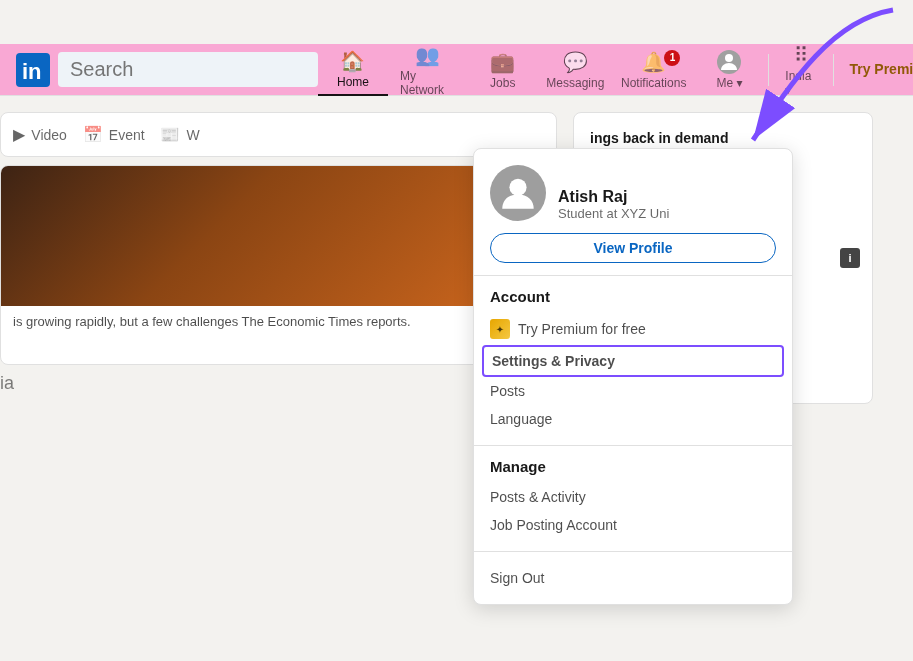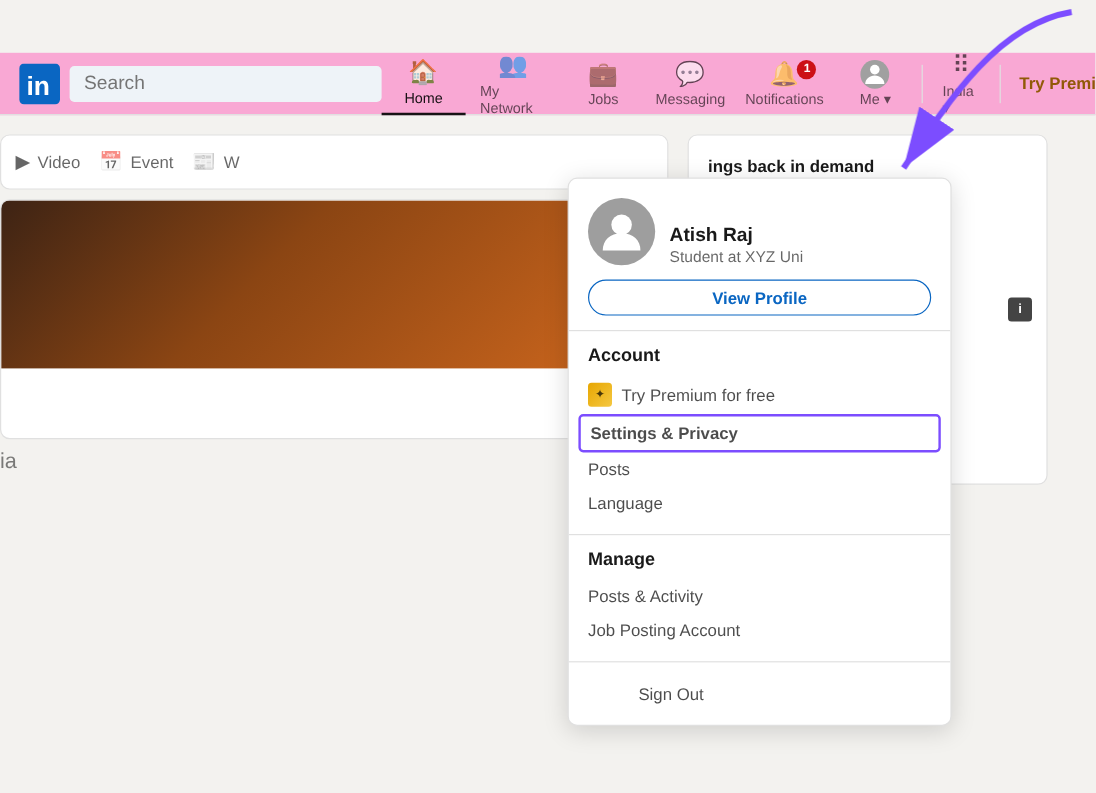--- a/index.html
+++ b/index.html
@@ -25,21 +25,21 @@
     }
     .nav-search {
       flex: 0 0 260px;
       margin-right: auto;
     }
     .nav-search input {
       background: #eef3f8;
       border: none;
       border-radius: 4px;
       padding: 6px 12px;
-      font-size: 16px;
+      font-size: 20px;
       width: 100%;
       outline: none;
     }
     .nav-items {
       display: flex;
       align-items: center;
       gap: 0;
     }
     .nav-item {
       display: flex;
@@ -259,21 +259,20 @@
       height: 20px;
       background: linear-gradient(135deg, #e7a600, #f5c842);
       border-radius: 3px;
       display: flex;
       align-items: center;
       justify-content: center;
       font-size: 10px;
     }
     .dropdown-bottom {
       padding: 12px 16px;
-      margin-left: 42px;
     }
     .dropdown-signout {
       padding: 6px 0;
       font-size: 14px;
       color: rgba(0,0,0,0.7);
       cursor: pointer;
     }
 
     
     .arrow-container {
@@ -387,20 +386,24 @@
         </div>
         <div class="filter-item">
           <span class="filter-icon">📰</span>
           <span>W</span>
         </div>
       </div>
 
       <div class="post-card">
         <div class="post-img">
         </div>
+        <div class="post-text">
+          <span>is growing rapidly, but a few challenges
+The Economic Times reports.</span>
+        </div>
       </div>
 
       <div style="padding: 8px 0; font-size:18px; color:rgba(0,0,0,0.5);">
         <div>ia</div>
       </div>
     </div>
 
     <div style="width:300px; flex-shrink:0;">
       <div class="news-card" style="position:relative;">
         <div class="info-badge">i</div>

